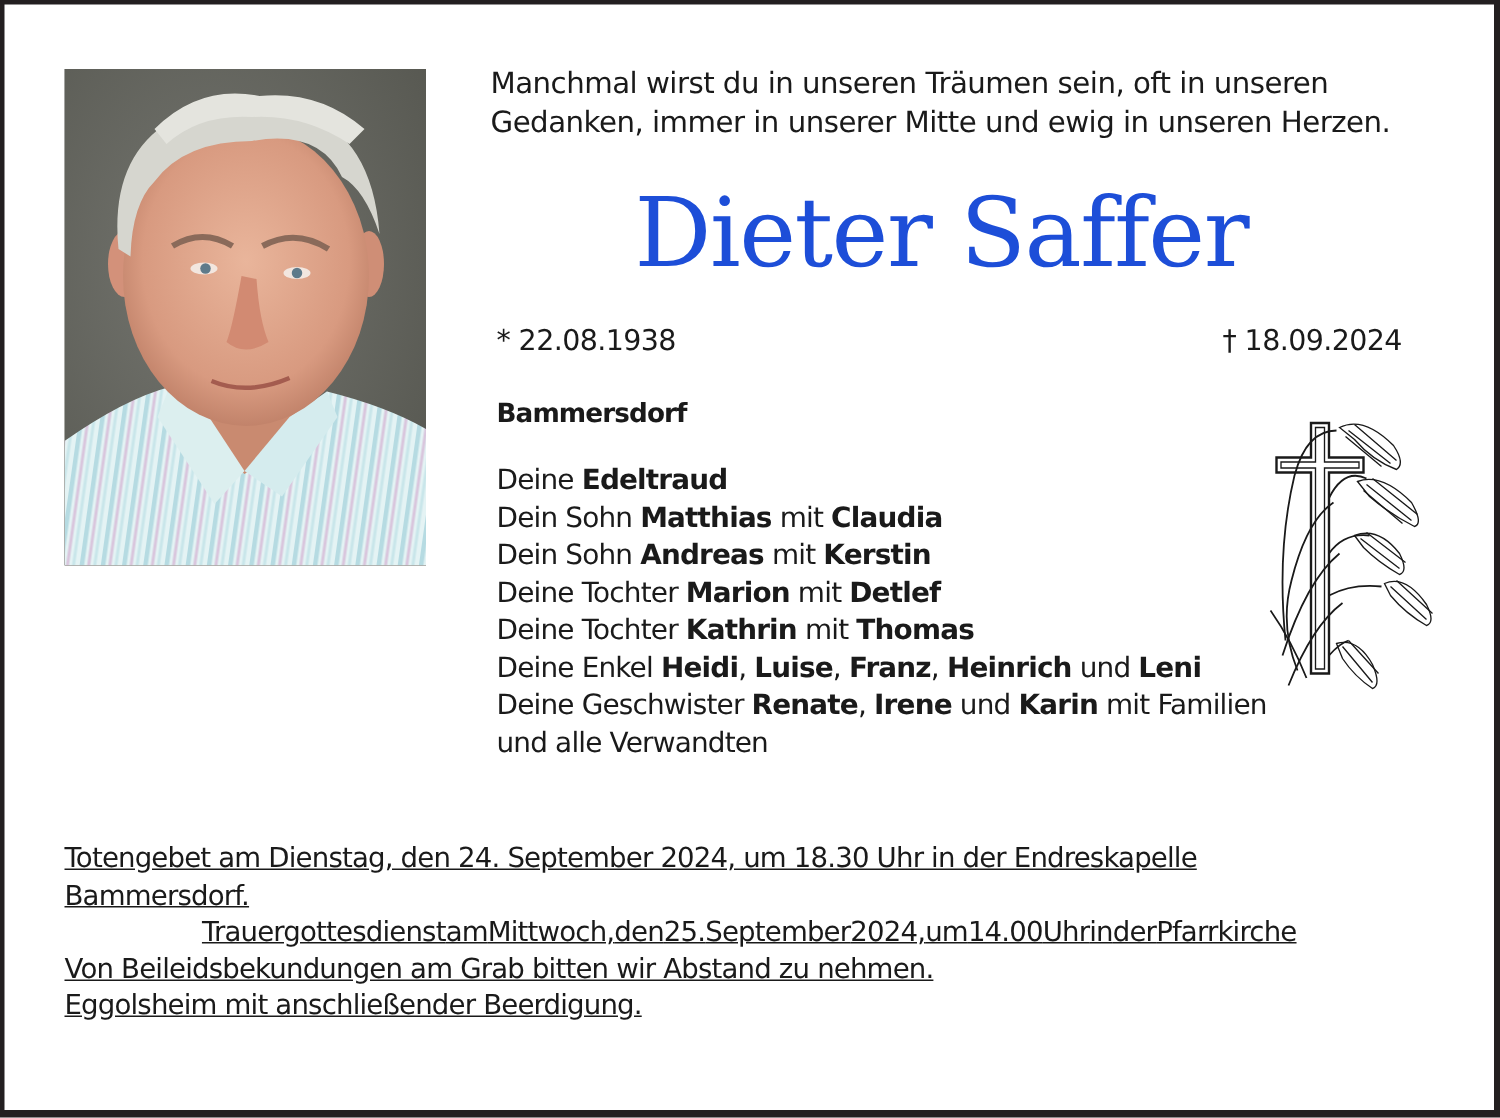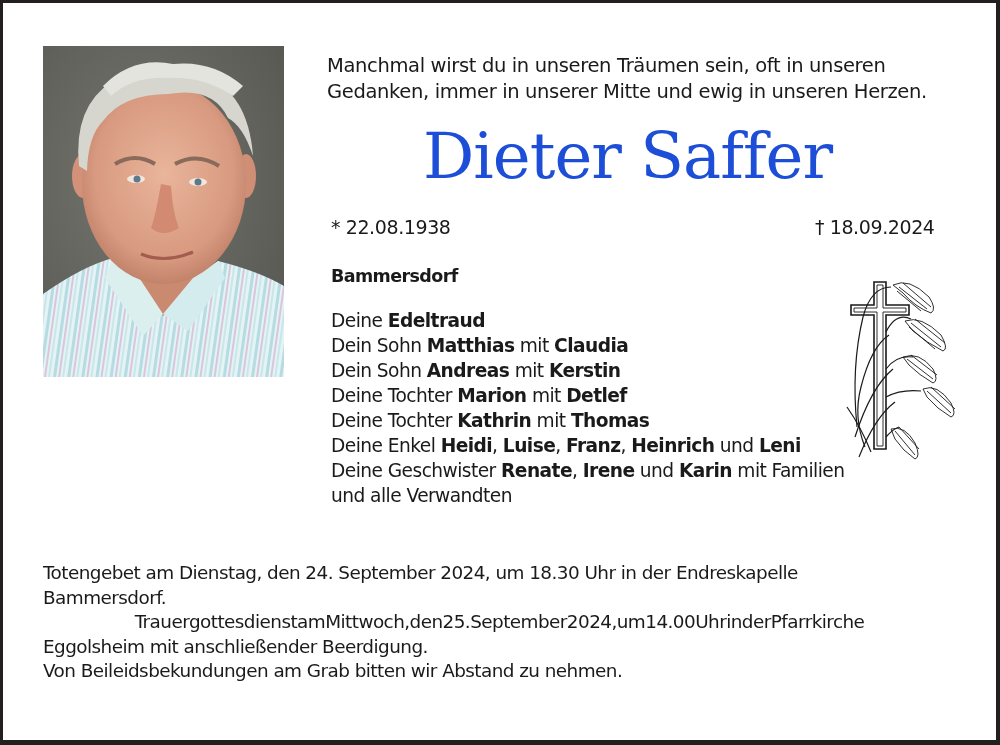--- a/index.html
+++ b/index.html
@@ -18,21 +18,21 @@
     .photo {
       position: absolute;
       left: 40px; top: 43px;
       width: 241px; height: 331px;
       overflow: hidden;
       background: linear-gradient(180deg, #5c5d58 0%, #66675f 60%, #6f706a 100%);
     }
     .photo svg { display: block; }
     .quote {
       position: absolute;
-      left: 324px; top: 50px;
+      left: 324px; top: 40px;
       width: 650px;
       font-size: 19.5px;
       line-height: 26px;
       letter-spacing: -0.35px;
       color: #1a1a1a;
     }
     .name {
       position: absolute;
       left: 420px; top: 113px;
       font-family: "DejaVu Serif", serif;
@@ -72,21 +72,21 @@
       width: 125px; height: 190px;
     }
     .notices {
       position: absolute;
       left: 40px; top: 558px;
       width: 920px;
       font-size: 18.4px;
       line-height: 24.5px;
       letter-spacing: -0.55px;
     }
-    .notices .line { white-space: nowrap; }
+    .notices .line { white-space: nowrap; text-decoration: underline; }
     .notices .justified { display: flex; justify-content: center; width: 913px; }
   </style>
 </head>
 <body>
 
 <div class="card">
 
   <div class="photo">
     <svg width="241" height="331" viewBox="0 0 241 331">
       <defs>
@@ -203,17 +203,17 @@
         <span>25.</span>
         <span>September</span>
         <span>2024,</span>
         <span>um</span>
         <span>14.00</span>
         <span>Uhr</span>
         <span>in</span>
         <span>der</span>
         <span>Pfarrkirche</span>
       </div>
+    <div class="line">Von Beileidsbekundungen am Grab bitten wir Abstand zu nehmen.</div>
     <div class="line">Eggolsheim mit anschließender Beerdigung.</div>
-    <div class="line">Von Beileidsbekundungen am Grab bitten wir Abstand zu nehmen.</div>
   </div>
 
 </div>
 
 </body></html>

